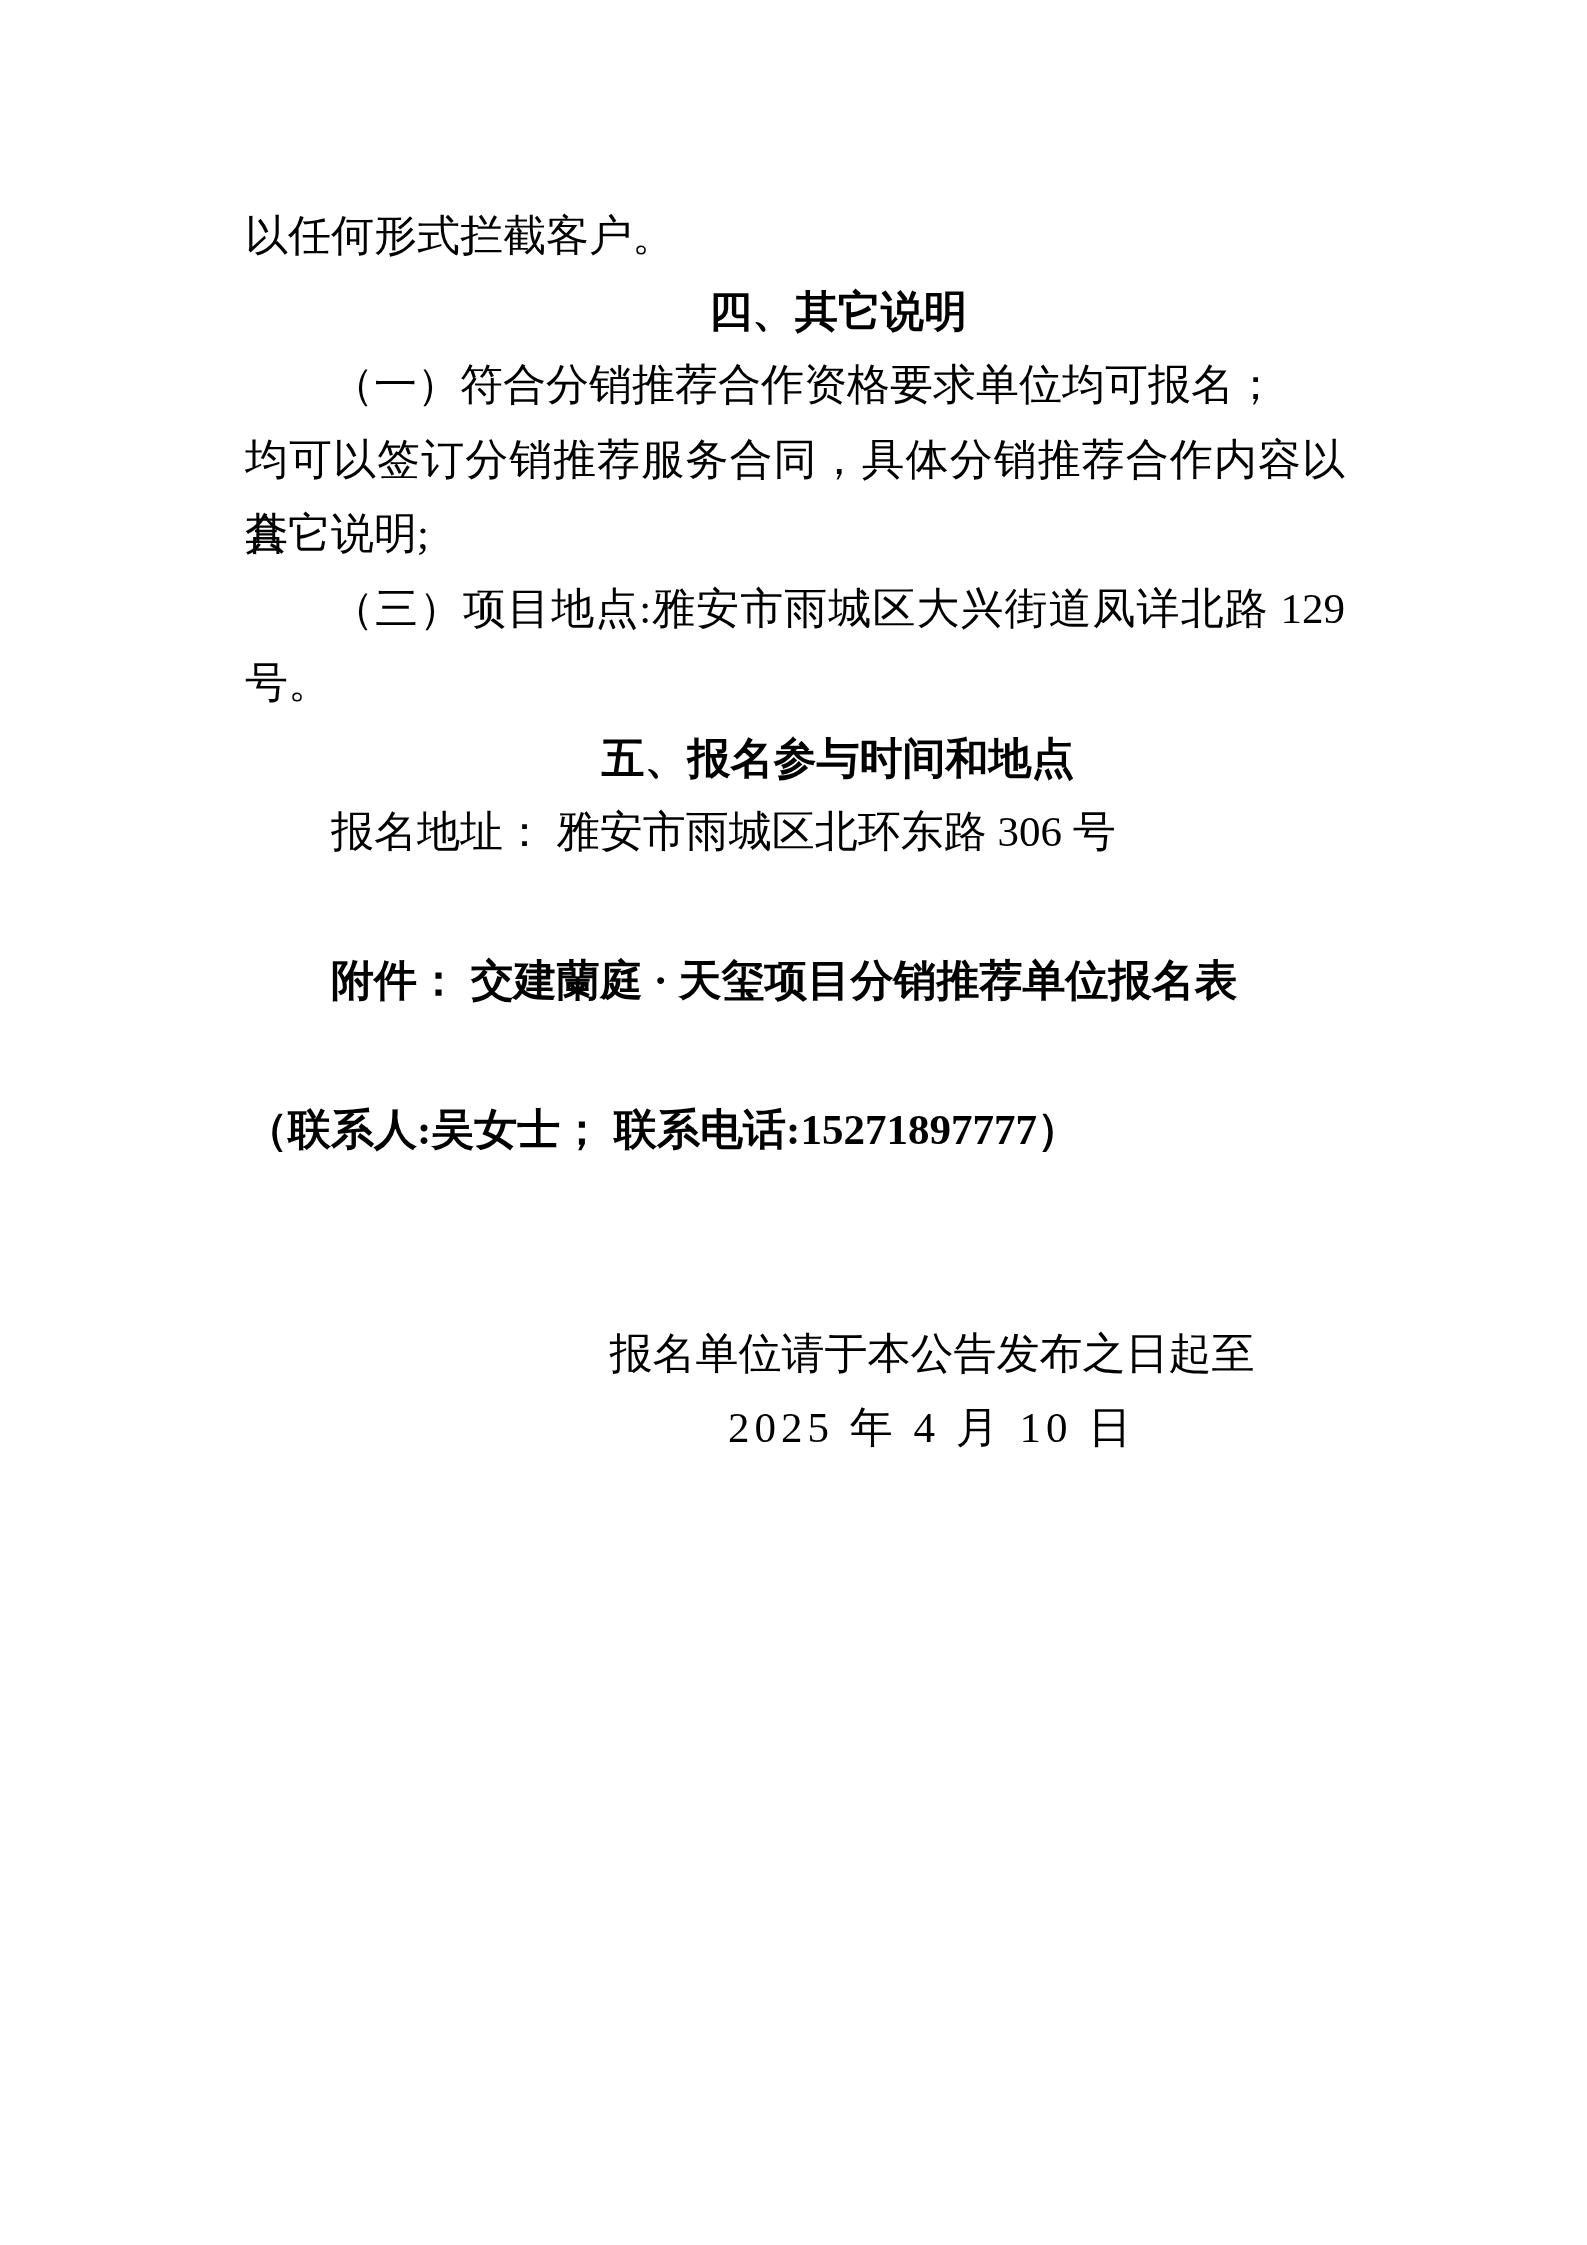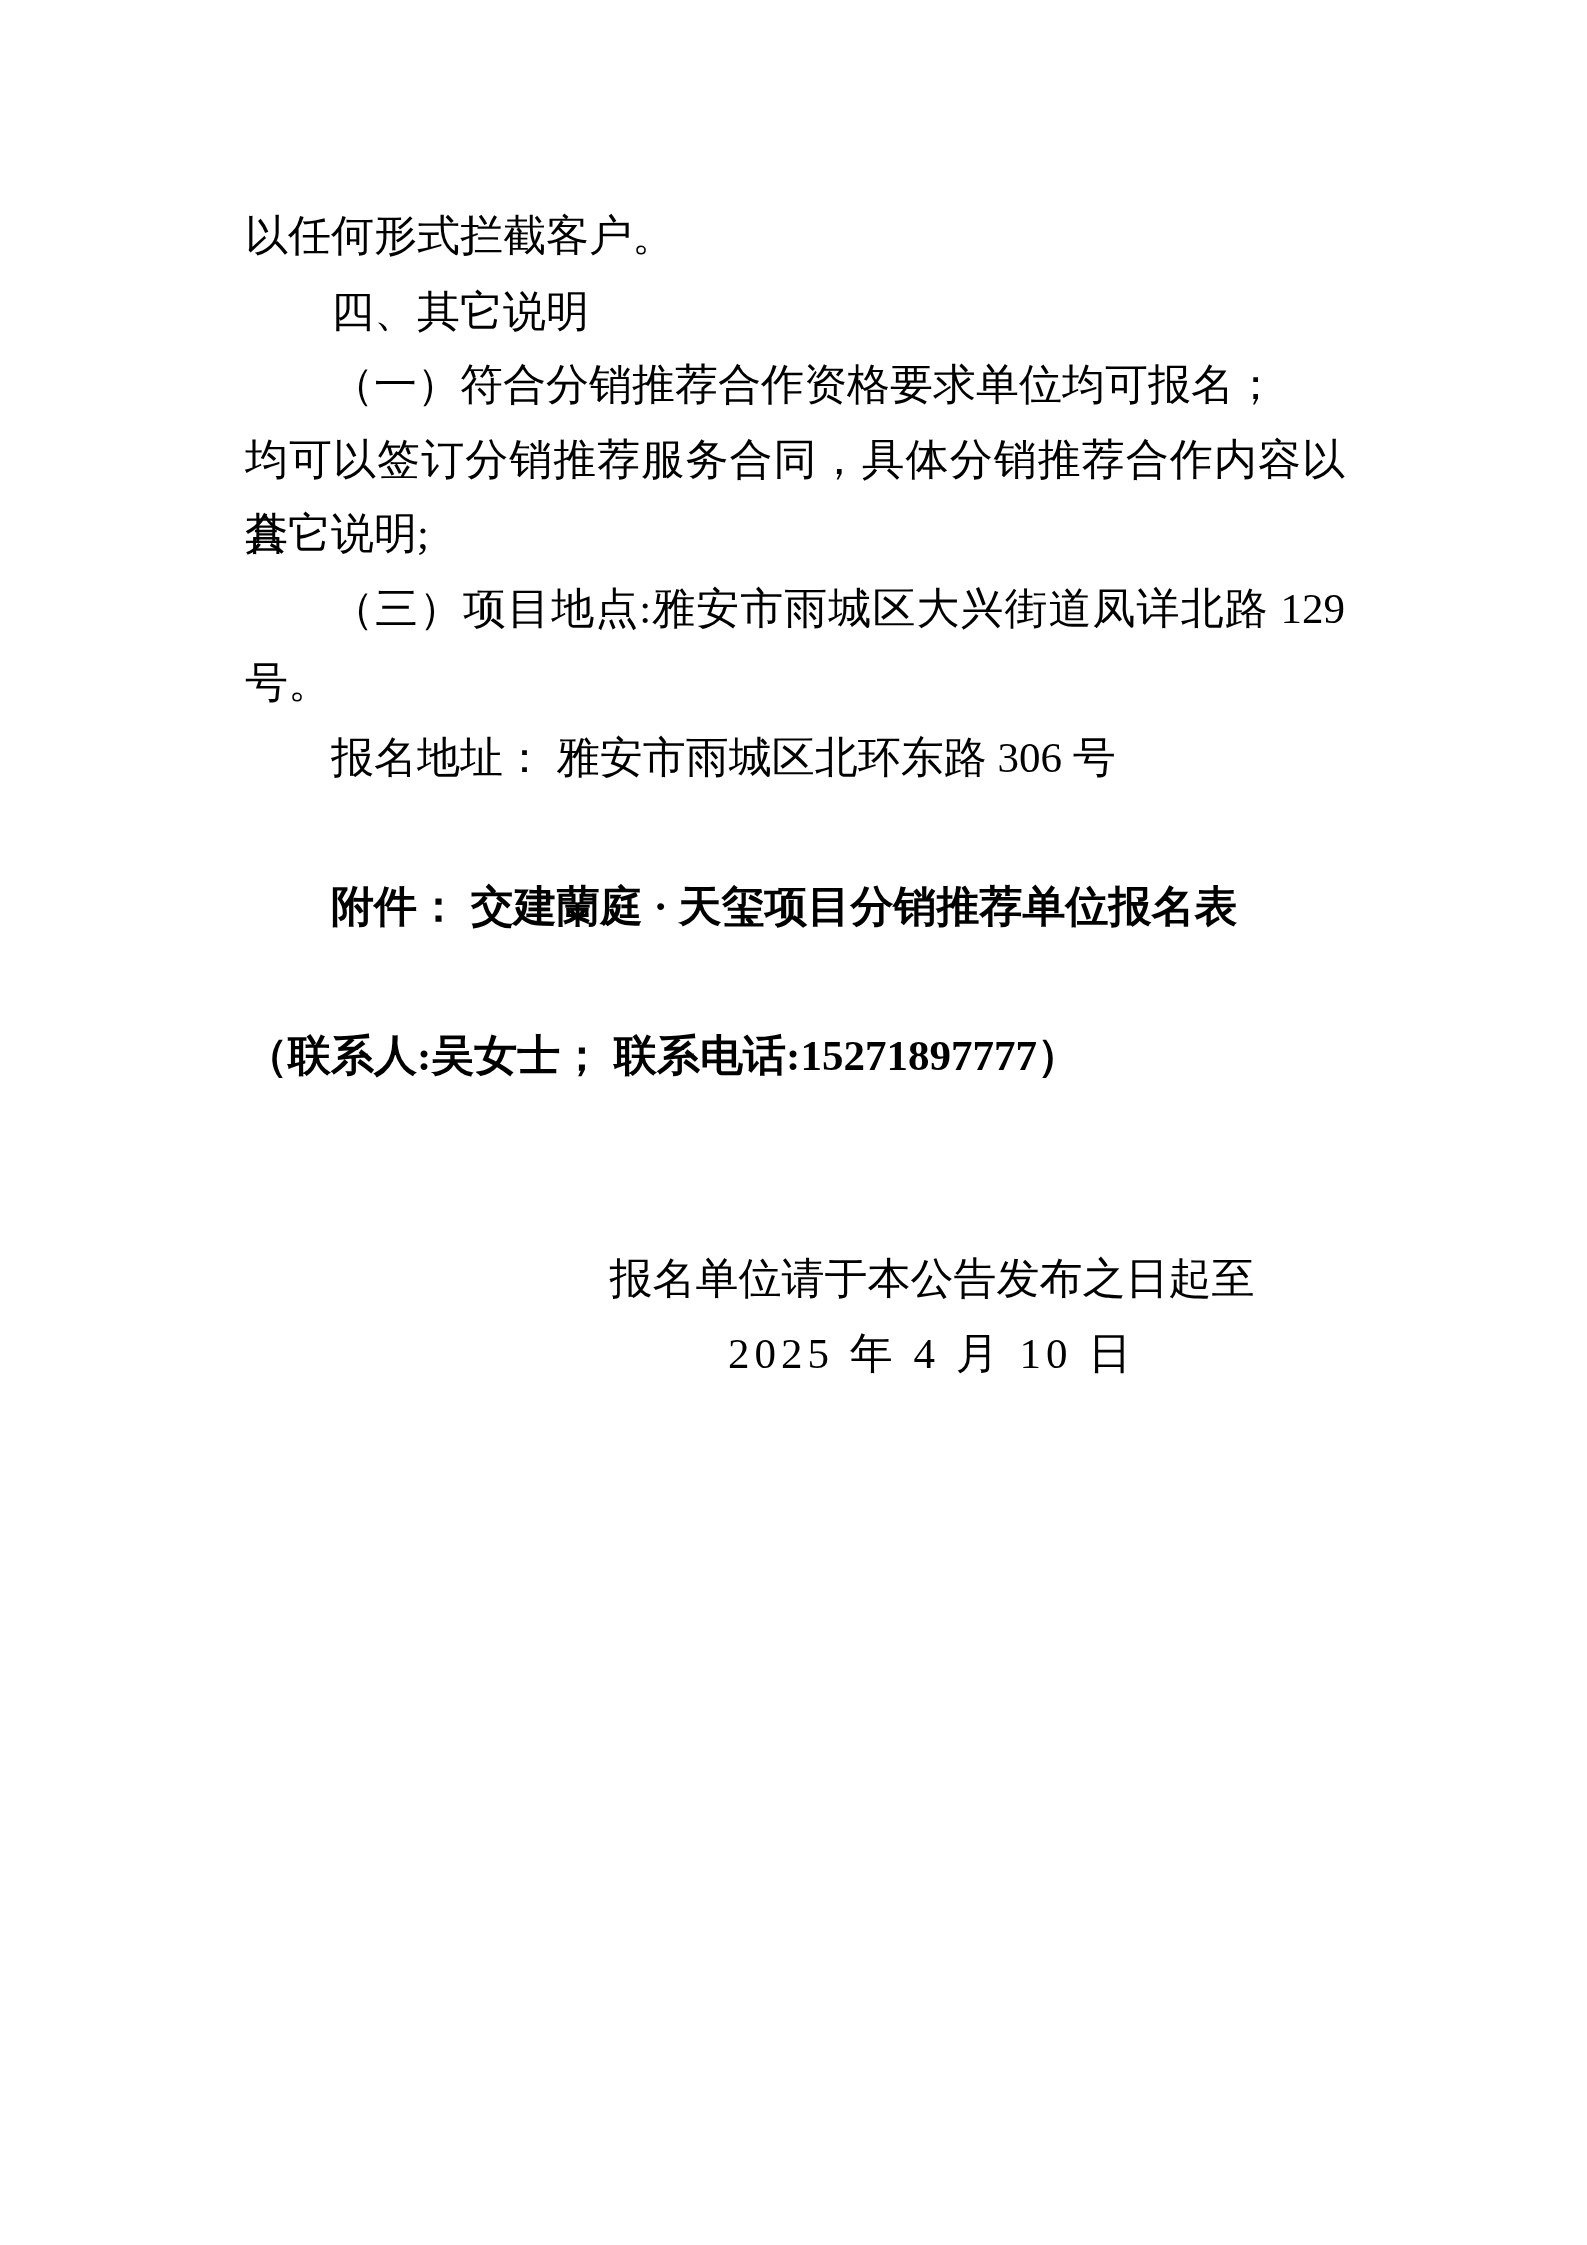--- a/index.html
+++ b/index.html
@@ -29,21 +29,22 @@
     text-indent: 86px; 
   }
   .justify {
     white-space: normal;
     text-align: justify;
     text-align-last: justify;
     text-justify: inter-character;
   }
   .heading {
     font-family: "Liberation Sans", "DejaVu Sans", sans-serif;
-    font-weight: normal;
+    font-weight: bold;
+    text-align: center;
   }
   .gap1 { margin-top: 74.5px; font-weight: bold; }  
   .gap2 { margin-top: 149px; }   
   .sig {
     margin-left: 274px; 
     text-align: center;
     white-space: nowrap;
   }
   .sig-date {
     letter-spacing: 5px;
@@ -63,20 +64,21 @@
 
 
     <div class="line justify">均可以签订分销推荐服务合同，具体分销推荐合作内容以合</div>
 
     <div class="line">其它说明;</div>
 
     <div class="line indent justify">（三）项目地点:雅安市雨城区大兴街道凤详北路 129</div>
 
     <div class="line">号。</div>
 
+    <div class="line heading indent">五、报名参与时间和地点</div>
 
 
 
 
     <div class="line indent">报名地址： 雅安市雨城区北环东路 306 号</div>
 
     <div class="line indent gap1">附件： 交建蘭庭 · 天玺项目分销推荐单位报名表</div>
 
     <div class="line gap1">（联系人:吴女士； 联系电话:15271897777）</div>
 

